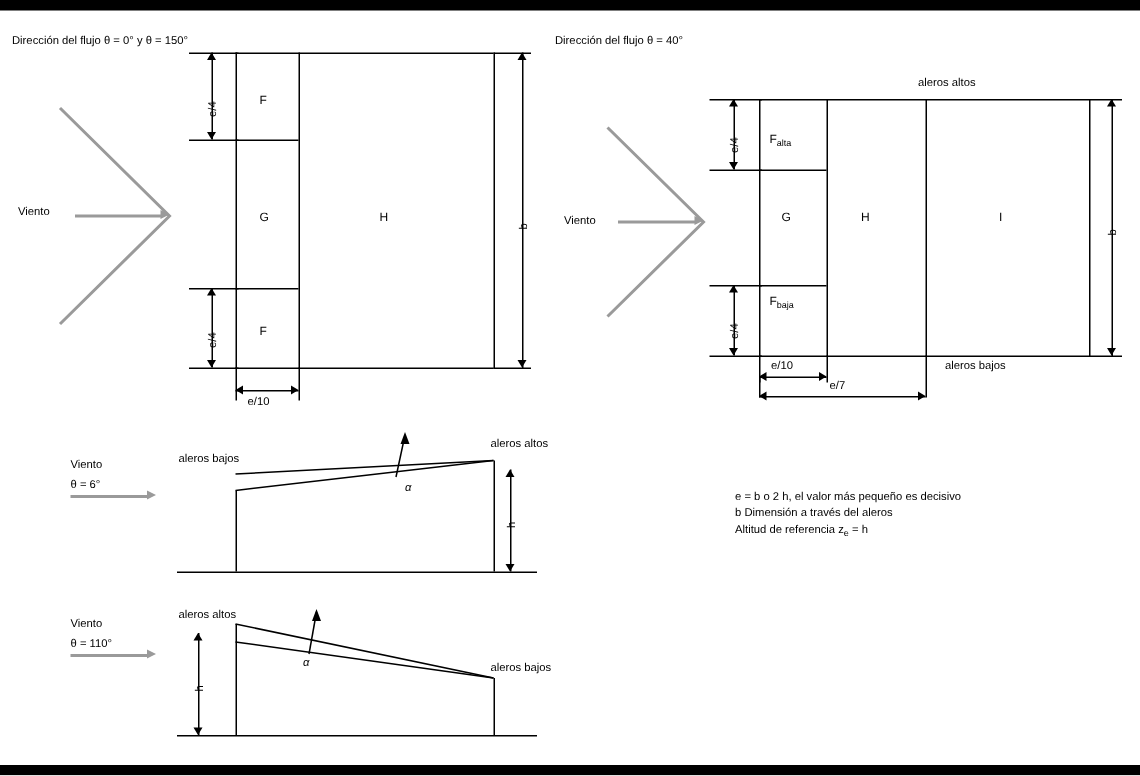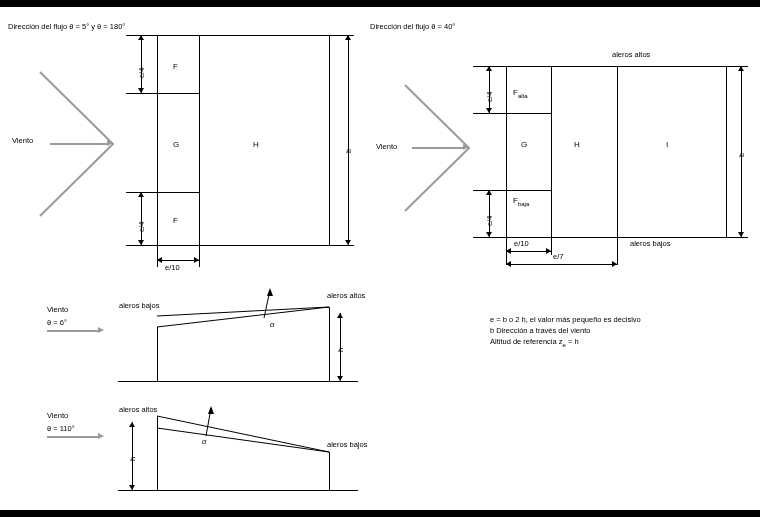--- a/index.html
+++ b/index.html
@@ -122,21 +122,21 @@
   }
 </style>
 </head>
 <body>
 
 <div id="page">
 
   <div class="topbar"></div>
   <div class="botbar"></div>
 
-  <div class="lbl" style="left:8px; top:22px;">Dirección del flujo θ = 5° y θ = 180°</div>
+  <div class="lbl" style="left:8px; top:22px;">Dirección del flujo θ = 0° y θ = 150°</div>
   <div class="lbl" style="left:370px; top:22px;">Dirección del flujo θ = 40°</div>
 
   <div class="ln hln" style="left:157px; top:35px; width:172px;"></div>
   <div class="ln hln" style="left:157px; top:245px; width:172px;"></div>
   <div class="ln vln" style="left:157px; top:35px; height:211px;"></div>
   <div class="ln vln" style="left:329px; top:35px; height:211px;"></div>
 
   <div class="ln vln" style="left:199px; top:35px; height:211px;"></div>
   <div class="ln hln" style="left:157px; top:93px; width:42px;"></div>
   <div class="ln hln" style="left:157px; top:192px; width:42px;"></div>
@@ -268,23 +268,23 @@
   <div class="ln vln" style="left:157px; top:416px; height:74px;"></div>
   <div class="ln vln" style="left:329px; top:452px; height:38px;"></div>
 
   <div class="ln vln" style="left:132px; top:422px; height:68px;"></div>
   <div class="tickarrow-u" style="left:129px; top:422px;"></div>
   <div class="tickarrow-d" style="left:129px; top:485px;"></div>
   <div class="vert" style="left:128px; top:461px;">h</div>
 
   <div class="lbl" style="left:202px; top:437px; font-style:italic;">α</div>
 
-  <div class="notes" style="left:490px; top:315px;">
+  <div class="notes" style="left:490px; top:326px;">
     <div>e = b o 2 h, el valor más pequeño es decisivo</div>
-    <div>b Dirección a través del viento</div>
+    <div>b Dimensión a través del aleros</div>
     <div><span>Altitud de referencia z</span><sub style="font-size:6px;">e</sub><span> = h</span></div>
   </div>
 
   <svg class="overlay" viewBox="0 0 760 517">
 
     <polyline points="40,72 113,144 40,216" fill="none" stroke="#9a9a9a" stroke-width="2"></polyline>
 
     <polyline points="405,85 469,148 405,211" fill="none" stroke="#9a9a9a" stroke-width="2"></polyline>
 
     <line x1="157" y1="327" x2="329" y2="307" stroke="#000000" stroke-width="1"></line>

